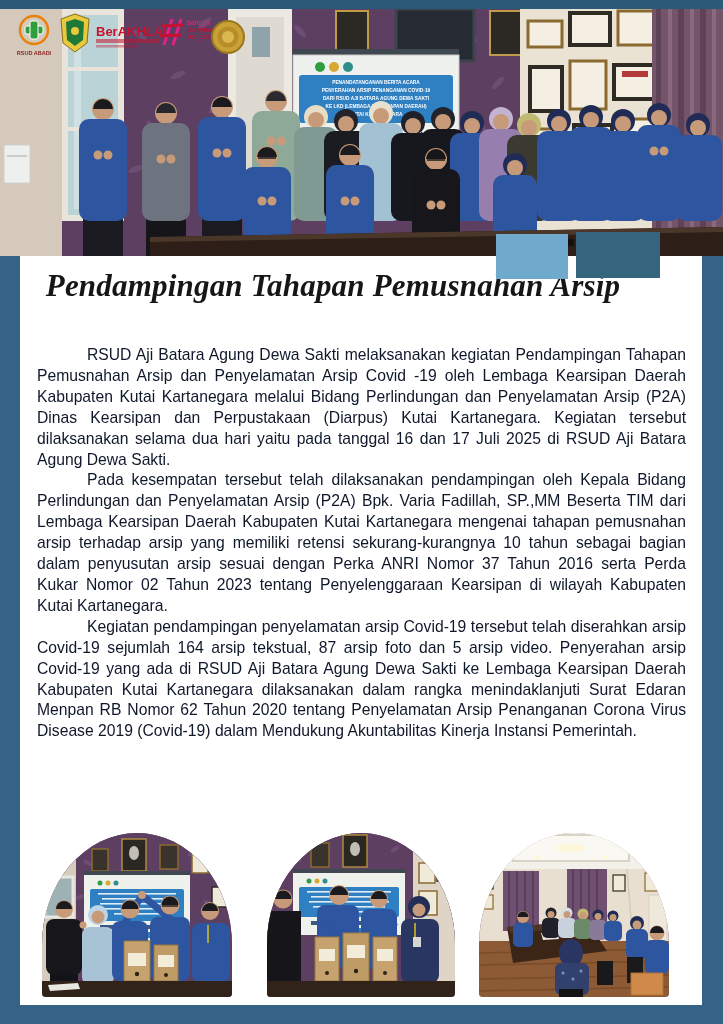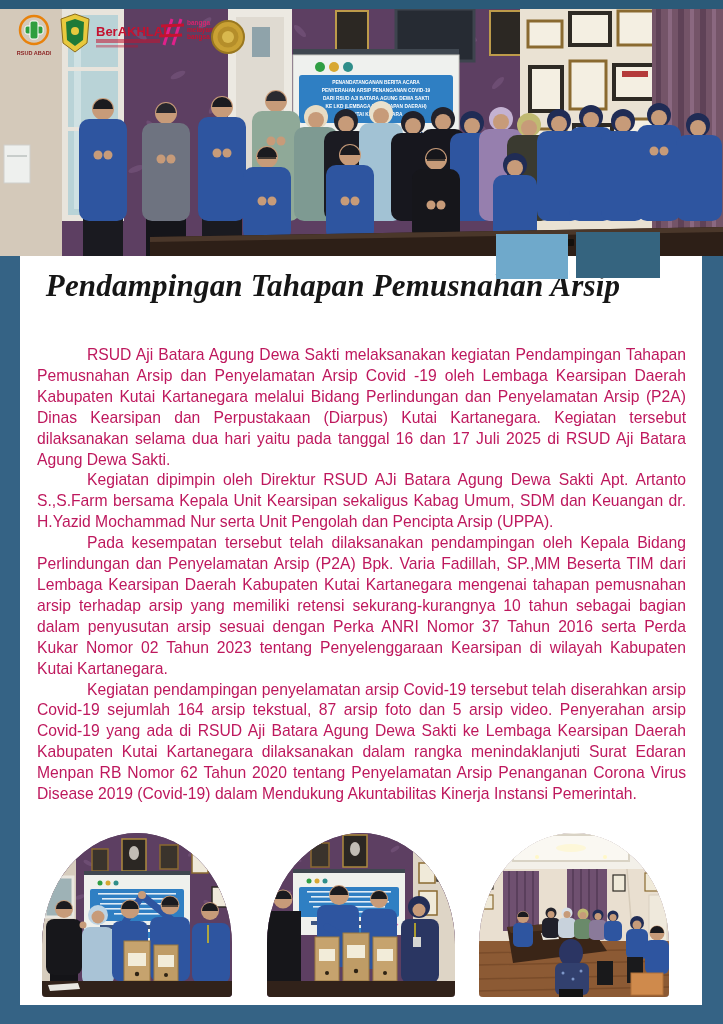--- a/index.html
+++ b/index.html
@@ -10,21 +10,21 @@
   .hero svg{display:block;width:723px;height:247px;}
   .frame-left{position:absolute;left:0;top:256px;width:20px;height:768px;background:#356385;}
   .frame-right{position:absolute;left:702px;top:256px;width:21px;height:768px;background:#356385;}
   .frame-bottom{position:absolute;left:20px;top:1005px;width:682px;height:19px;background:#356385;}
   .sq{position:absolute;z-index:6;}
   .sq-light{left:496px;top:234px;width:72px;height:45px;background:#6fa9cb;}
   .sq-dark{left:576px;top:232px;width:84px;height:46px;background:#35647f;}
   .title{position:absolute;left:20px;top:268px;width:626px;margin:0;text-align:center;
          font-family:"Liberation Serif",serif;font-style:italic;font-weight:bold;
          font-size:31px;line-height:36px;color:#161616;letter-spacing:0.2px;}
-  .article{position:absolute;left:37px;top:345px;width:649px;color:#be185d;
+  .article{position:absolute;left:37px;top:345px;width:649px;color:#0f172a;
            font-size:15.7px;line-height:20.9px;text-align:justify;}
   .article p{margin:0;text-indent:50px;}
   .photo-row{position:absolute;left:0;top:833px;width:723px;height:164px;}
   .arch{position:absolute;top:0;height:164px;overflow:hidden;background:#5d3f62;
         border-radius:95px 95px 4px 4px / 112px 112px 4px 4px;}
   .arch svg{display:block;width:100%;height:100%;}
   .arch-1{left:42px;width:190px;}
   .arch-2{left:267px;width:188px;}
   .arch-3{left:479px;width:190px;}
 </style>
@@ -259,21 +259,20 @@
   <div class="sq sq-dark"></div>
 
   <div class="frame-left"></div>
   <div class="frame-right"></div>
   <div class="frame-bottom"></div>
 
   <h1 class="title"><span>Pendampingan Tahapan Pemusnahan Arsip</span><br></h1>
 
   <div class="article">
     <p>RSUD Aji Batara Agung Dewa Sakti melaksanakan kegiatan Pendampingan Tahapan Pemusnahan Arsip dan Penyelamatan Arsip Covid -19 oleh Lembaga Kearsipan Daerah Kabupaten Kutai Kartanegara melalui Bidang Perlindungan dan Penyelamatan Arsip (P2A) Dinas Kearsipan dan Perpustakaan (Diarpus) Kutai Kartanegara. Kegiatan tersebut dilaksanakan selama dua hari yaitu pada tanggal 16 dan 17 Juli 2025 di RSUD Aji Batara Agung Dewa Sakti.</p>
-    <p>Kegiatan dipimpin oleh Direktur RSUD AJi Batara Agung Dewa Sakti Apt. Artanto S.,S.Farm bersama Kepala Unit Kearsipan sekaligus Kabag Umum, SDM dan Keuangan dr. H.Yazid Mochammad Nur serta Unit Pengolah dan Pencipta Arsip (UPPA).</p>
     <p>Pada kesempatan tersebut telah dilaksanakan pendampingan oleh Kepala Bidang Perlindungan dan Penyelamatan Arsip (P2A) Bpk. Varia Fadillah, SP.,MM Beserta TIM dari Lembaga Kearsipan Daerah Kabupaten Kutai Kartanegara mengenai tahapan pemusnahan arsip terhadap arsip yang memiliki retensi sekurang-kurangnya 10 tahun sebagai bagian dalam penyusutan arsip sesuai dengan Perka ANRI Nomor 37 Tahun 2016 serta Perda Kukar Nomor 02 Tahun 2023 tentang Penyelenggaraan Kearsipan di wilayah Kabupaten Kutai Kartanegara.</p>
     <p>Kegiatan pendampingan penyelamatan arsip Covid-19 tersebut telah diserahkan arsip Covid-19 sejumlah 164 arsip tekstual, 87 arsip foto dan 5 arsip video. Penyerahan arsip Covid-19 yang ada di RSUD Aji Batara Agung Dewa Sakti ke Lembaga Kearsipan Daerah Kabupaten Kutai Kartanegara dilaksanakan dalam rangka menindaklanjuti Surat Edaran Menpan RB Nomor 62 Tahun 2020 tentang Penyelamatan Arsip Penanganan Corona Virus Disease 2019 (Covid-19) dalam Mendukung Akuntabilitas Kinerja Instansi Pemerintah.</p>
   </div>
 
   <div class="photo-row">
 
     <div class="arch arch-1">
       <svg viewBox="0 0 190 164" aria-hidden="true">
         <rect width="190" height="164" fill="#5d3f62"></rect>
         <g fill="#7f5c84" opacity="0.5">

